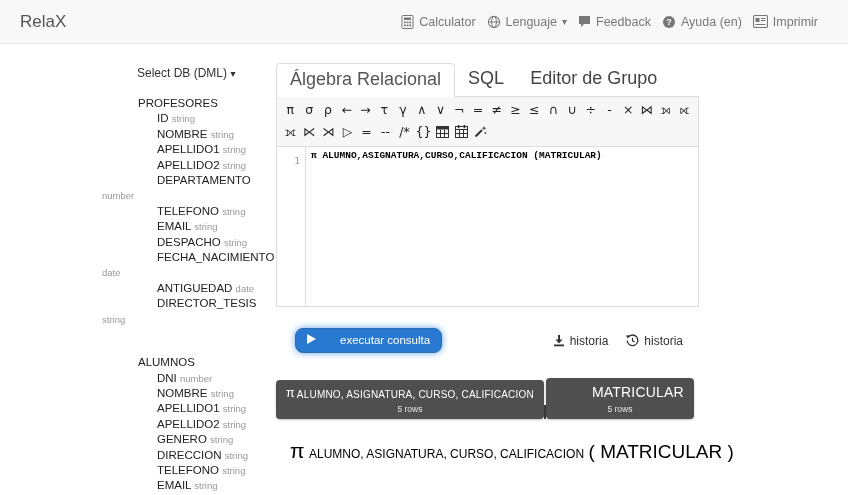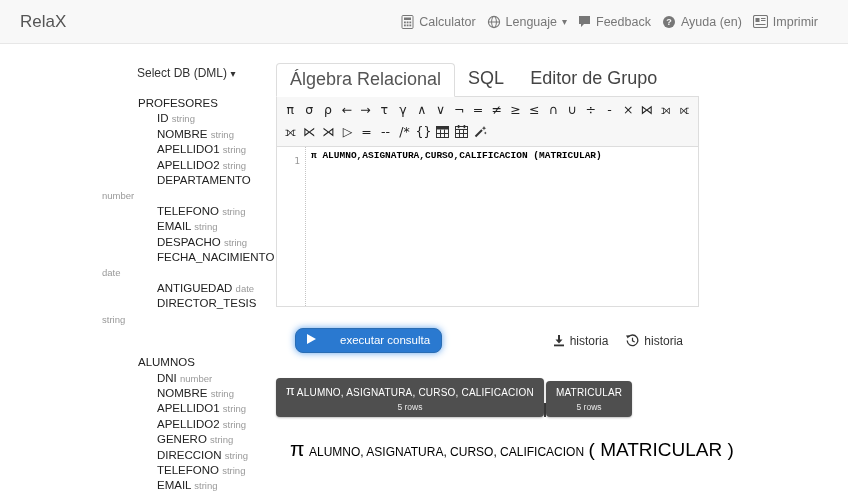--- a/index.html
+++ b/index.html
@@ -65,21 +65,21 @@
   
   .tree { margin-top:25px; display:flex; flex-direction:row; align-items:flex-end; }
   .tnode {
     background:#4f4f4f; color:#fff; border-radius:4px; text-align:center;
     padding:6px 10px 5px; cursor:pointer; box-shadow:0 1px 2px rgba(0,0,0,0.25);
   }
   .tnode-line1 { font-size:10px; letter-spacing:0.2px; }
   .tree-pi { font-size:12.5px; vertical-align:1px; margin-right:2px; }
   .tnode-rows { font-size:8.5px; margin-top:4px; color:#e8e8e8; }
   .connector { width:2px; height:14px; background:#3a3a3a; }
-  .tnode.child .tnode-line1 { font-size:10px; }
+  .tnode.child .tnode-line1 { font-size:14px;margin-left:36px; }
   
   .formula { margin-top:20px; margin-left:14px; color:#000; white-space:nowrap; }
   .f-pi { font-size:21px; }
   .f-attrs { font-size:12px; }
   .f-rest { font-size:19px; }
 </style>
 </head>
 <body>
 
 <div class="page">

